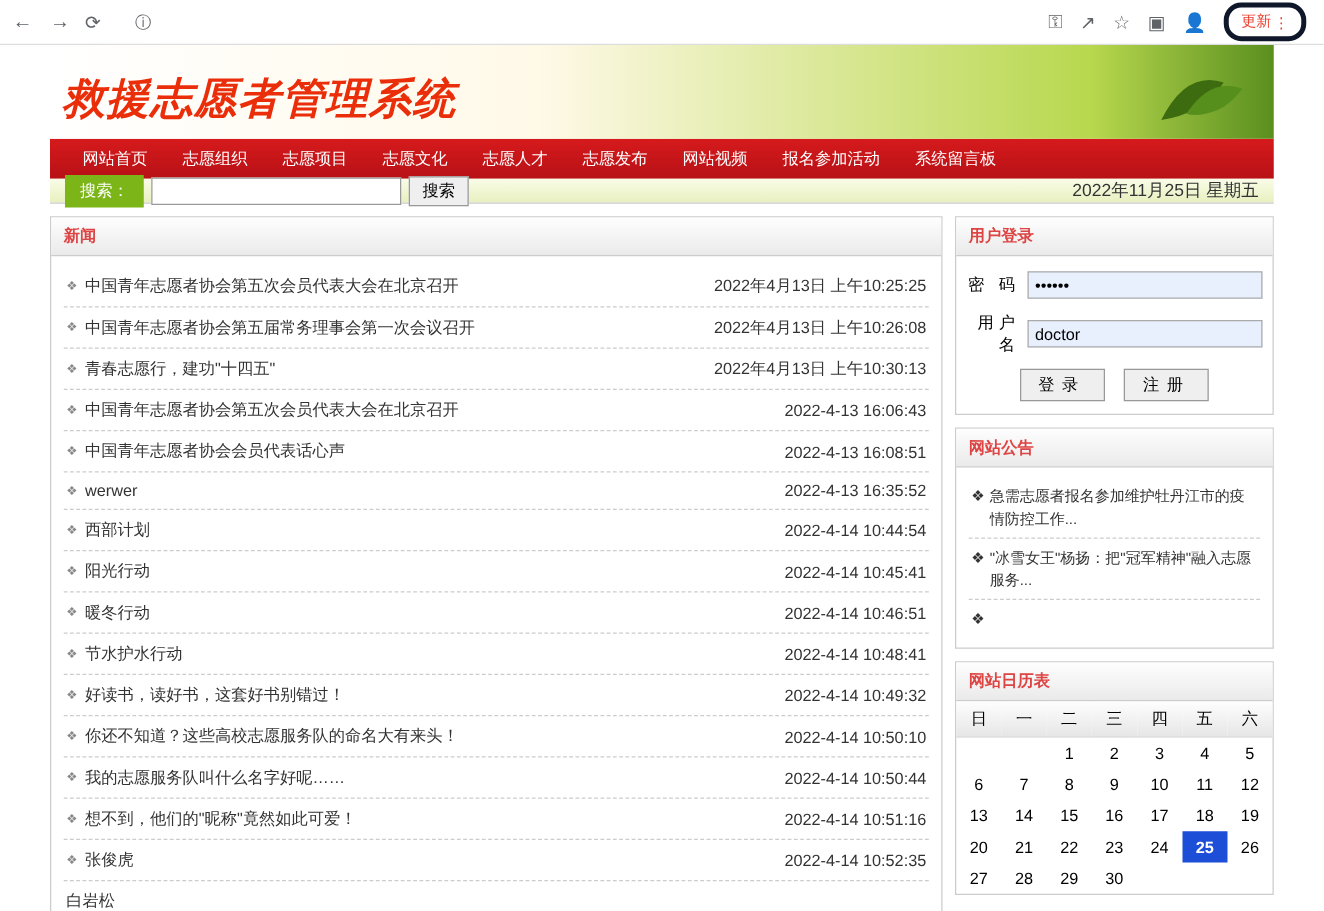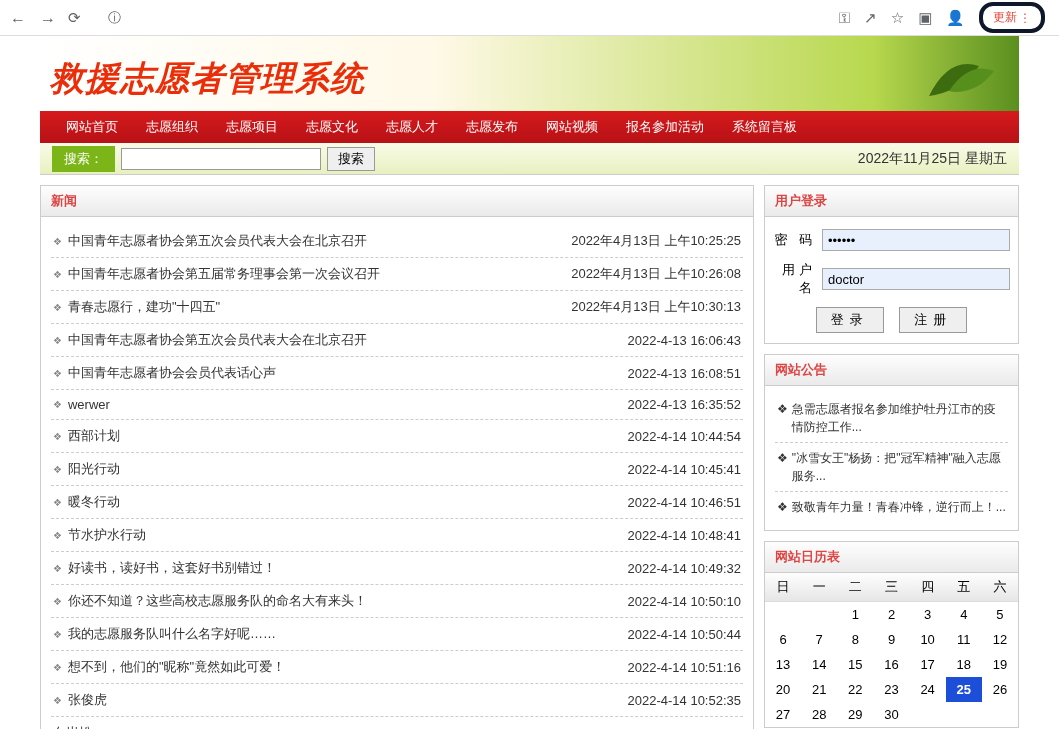--- a/index.html
+++ b/index.html
@@ -21,21 +21,21 @@
     .page-wrap { background: #fff; padding: 0; }
     .site-header { position: relative; height: 75px; background: linear-gradient(90deg, #fff 0%, #fff9e8 40%, #b8d84e 85%, #5a8f1f 100%); overflow: hidden; margin: 0 40px; }
     .site-title { font-size: 34px; font-weight: bold; color: #eb2e0a; font-style: italic; padding: 20px 0 0 10px; letter-spacing: 1px; font-family: Liberation Sans, sans-serif; }
     .leaf-deco { position: absolute; right: 20px; top: 10px; width: 80px; height: 60px; }
     
     
     .nav-bar { background: linear-gradient(#d61a1c, #b71116); height: 32px; display: flex; align-items: center; padding: 0 12px; margin: 0 40px; }
     .nav-item { color: #fff; padding: 16px 14px; font-size: 13px; line-height: 32px; cursor: pointer; }
     
     
-    .search-row { height: 32px; background: linear-gradient(#f9fce8, #e8f0c0); border-bottom: 1px solid #ccc; display: flex; align-items: center; padding: 0 12px; margin: 0 40px; justify-content: space-between; }
+    .search-row { height: 20px; background: linear-gradient(#f9fce8, #e8f0c0); border-bottom: 1px solid #ccc; display: flex; align-items: center; padding: 0 12px; margin: 0 40px; justify-content: space-between; }
     .search-left { display: flex; align-items: center; gap: 6px; }
     .search-label { background: #7cb518; color: #fff; padding: 4px 12px; font-size: 13px; }
     .search-input { width: 200px; height: 22px; border: 1px solid #999; padding: 0 4px; }
     .search-btn { padding: 2px 10px; border: 1px solid #999; background: #efefef; cursor: pointer; font-size: 13px; }
     .date-display { font-size: 14px; color: #333; }
     
     
     .main-layout { display: flex; gap: 10px; margin: 10px 40px 0 40px; }
     .left-col { flex: 1; }
     .right-col { width: 255px; }
@@ -276,21 +276,20 @@
               <li class="ann-item">
                 <span>❖</span>
                 <span class="ann-text">急需志愿者报名参加维护牡丹江市的疫情防控工作...</span>
               </li>
               <li class="ann-item">
                 <span>❖</span>
                 <span class="ann-text">"冰雪女王"杨扬：把"冠军精神"融入志愿服务...</span>
               </li>
               <li class="ann-item">
                 <span>❖</span>
-                <span class="ann-text">致敬青年力量！青春冲锋，逆行而上！...</span>
               </li>
             </ul>
         </div>
       </div>
 
       <div class="panel">
         <div class="panel-header">网站日历表</div>
         <table class="calendar" id="calendar-table">
           <thead>
               <tr id="calendar-weekdays">

